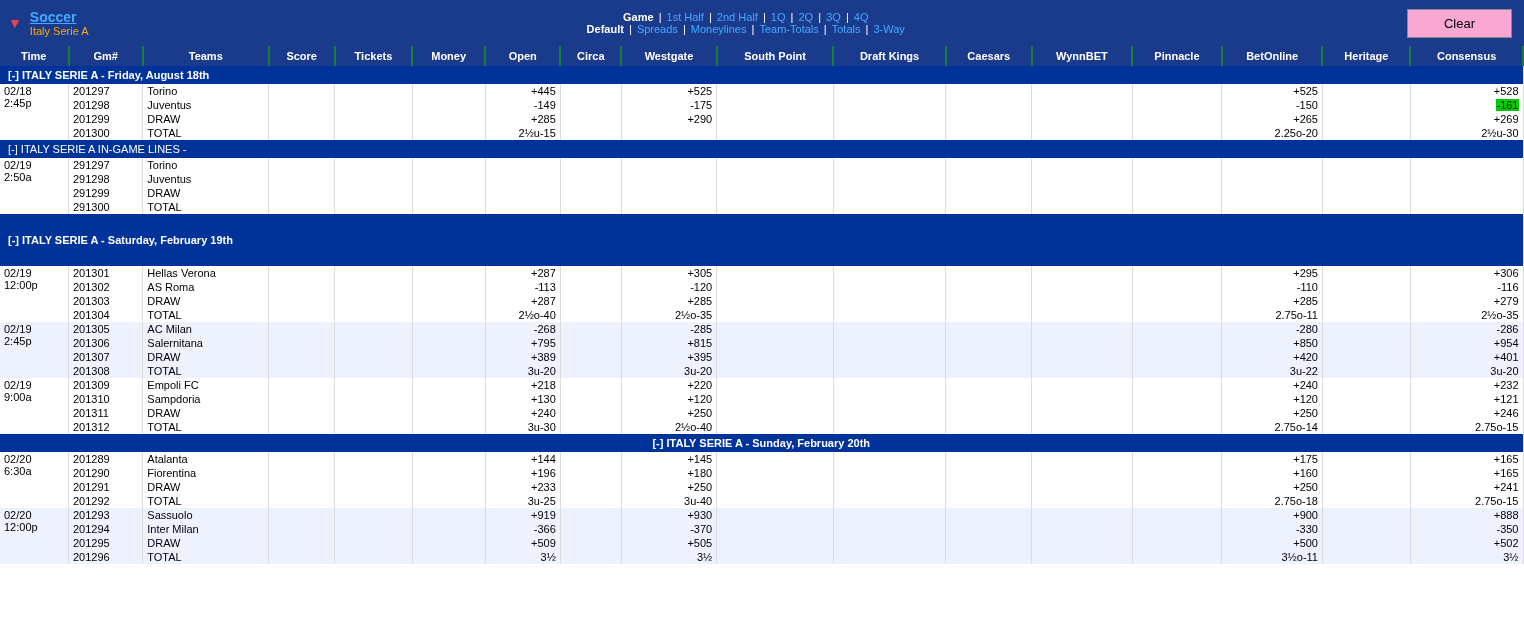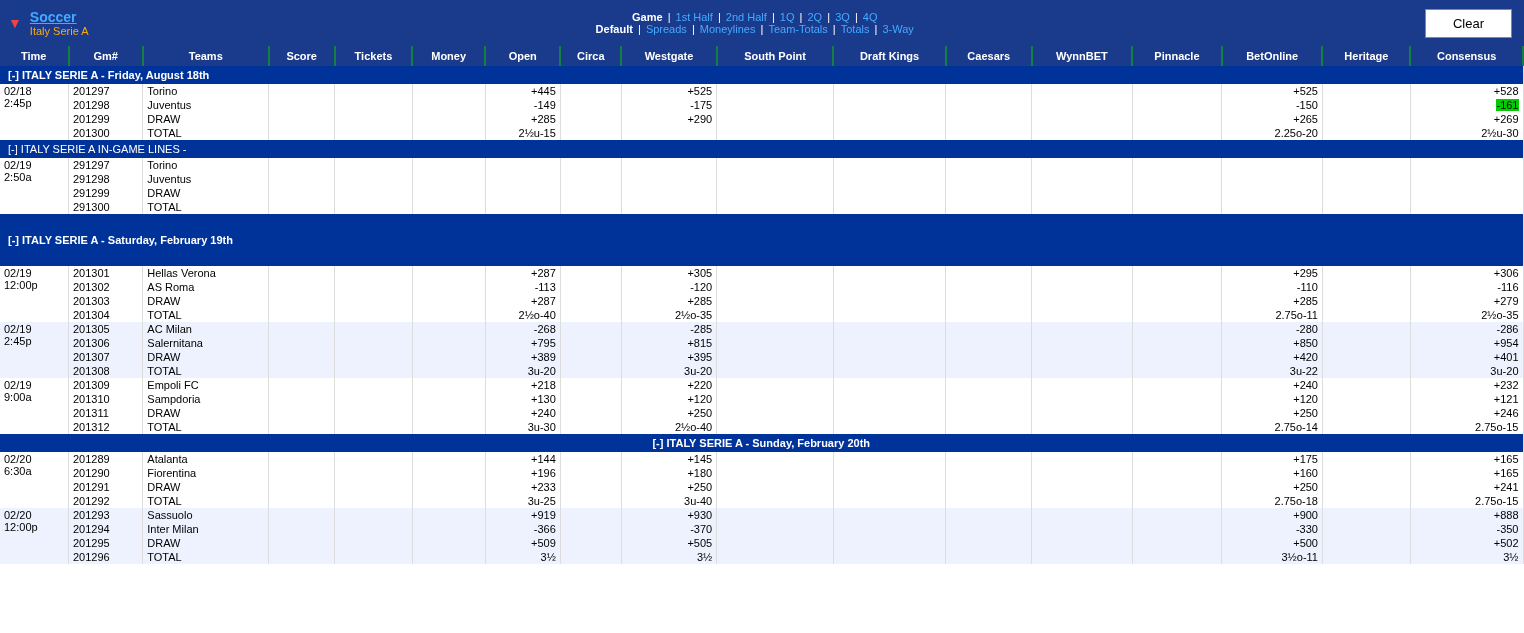--- a/index.html
+++ b/index.html
@@ -32,24 +32,24 @@
       flex-direction: column;
       align-items: center;
       justify-content: center;
       font-size: 11px;
     }
     .top-bar-center a, .top-bar-center span { color: #4af; text-decoration: none; }
     .top-bar-center .sep { color: #fff; margin: 0 2px; }
     .top-bar-center .bold { font-weight: bold; color: #fff; }
     
     .clear-btn {
-      background: #ffffff;
+      background: #f9a8d4;
       color: #000;
       border: 1px solid #888;
-      padding: 6px 27px;
+      padding: 6px 36px;
       margin: auto 12px;
       cursor: pointer;
       font-size: 13px;
     }
     
     table.main-table {
       width: 100%;
       border-collapse: collapse;
       font-size: 11px;
     }

